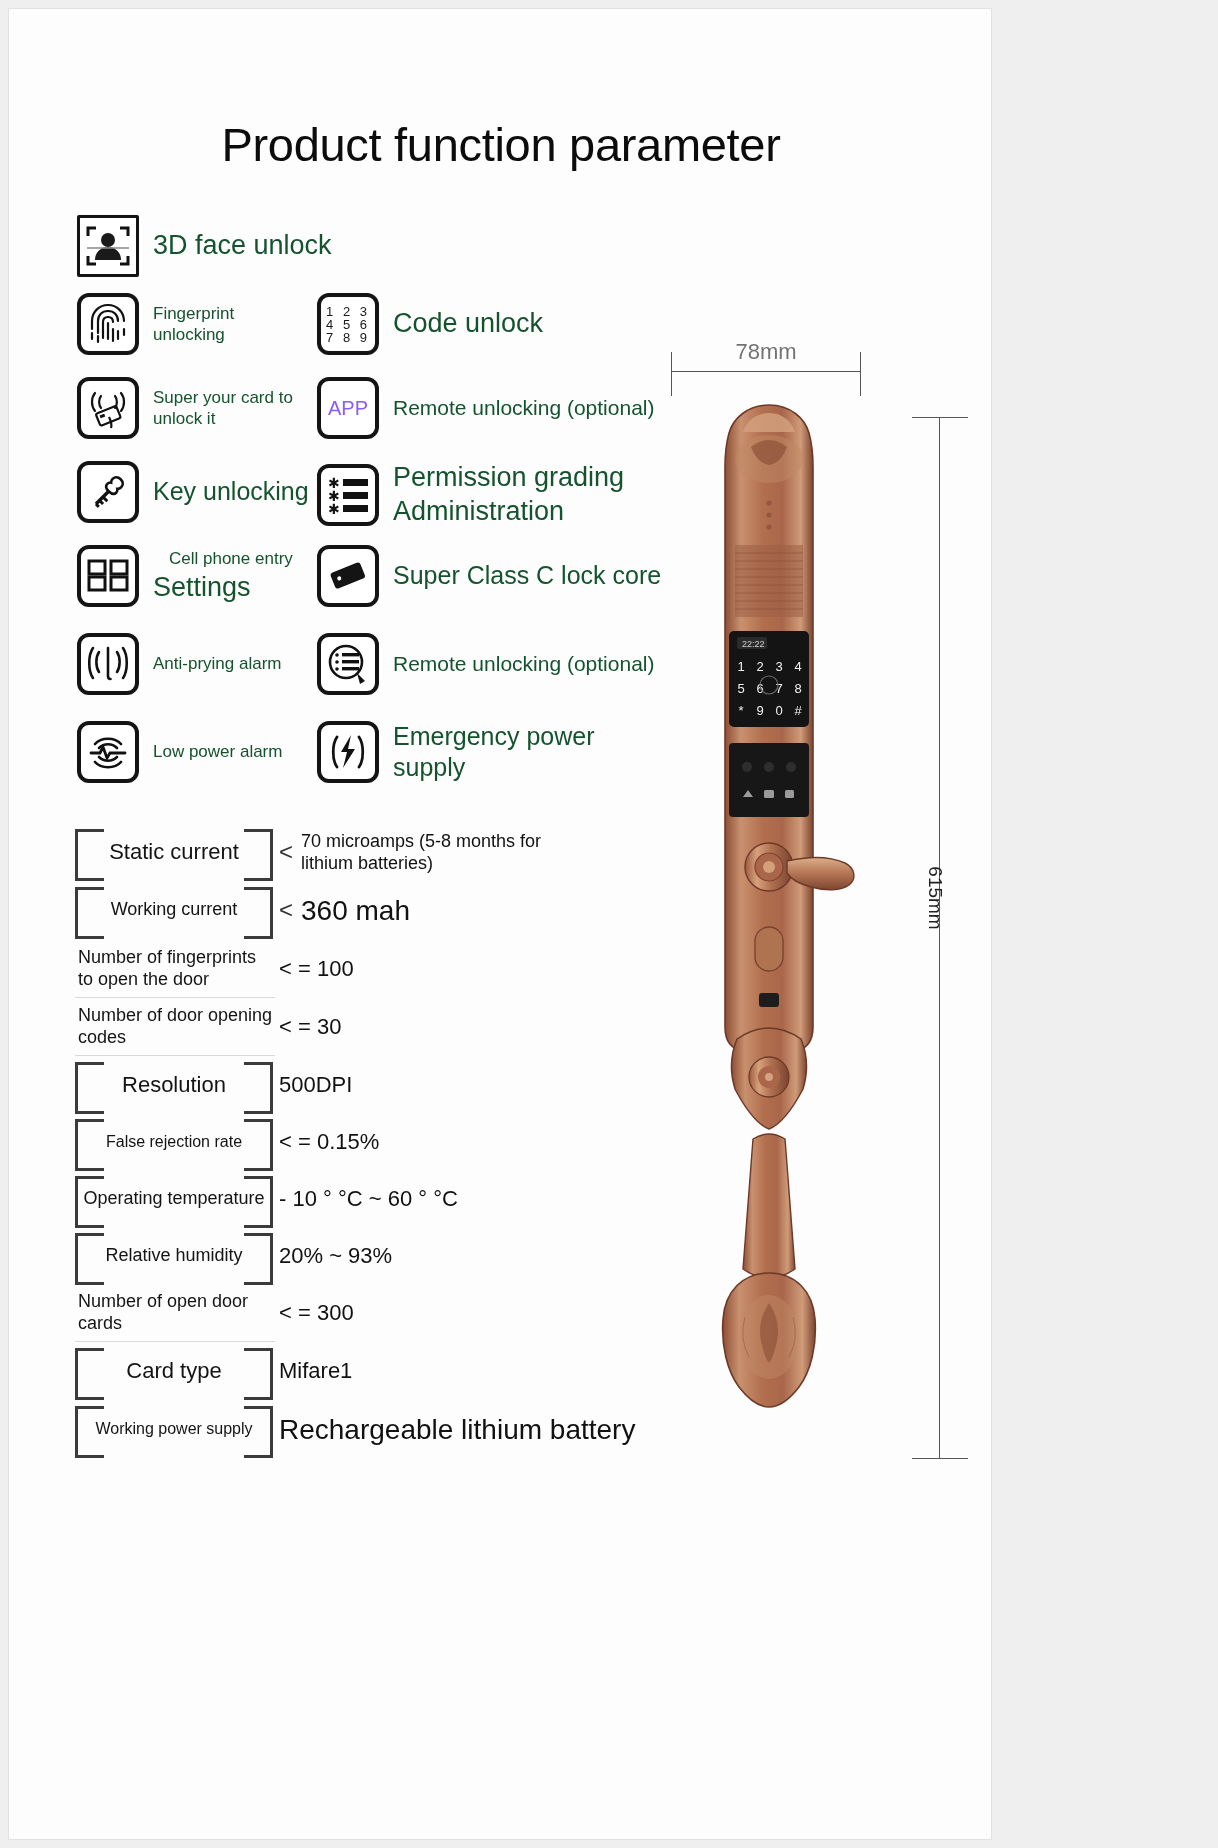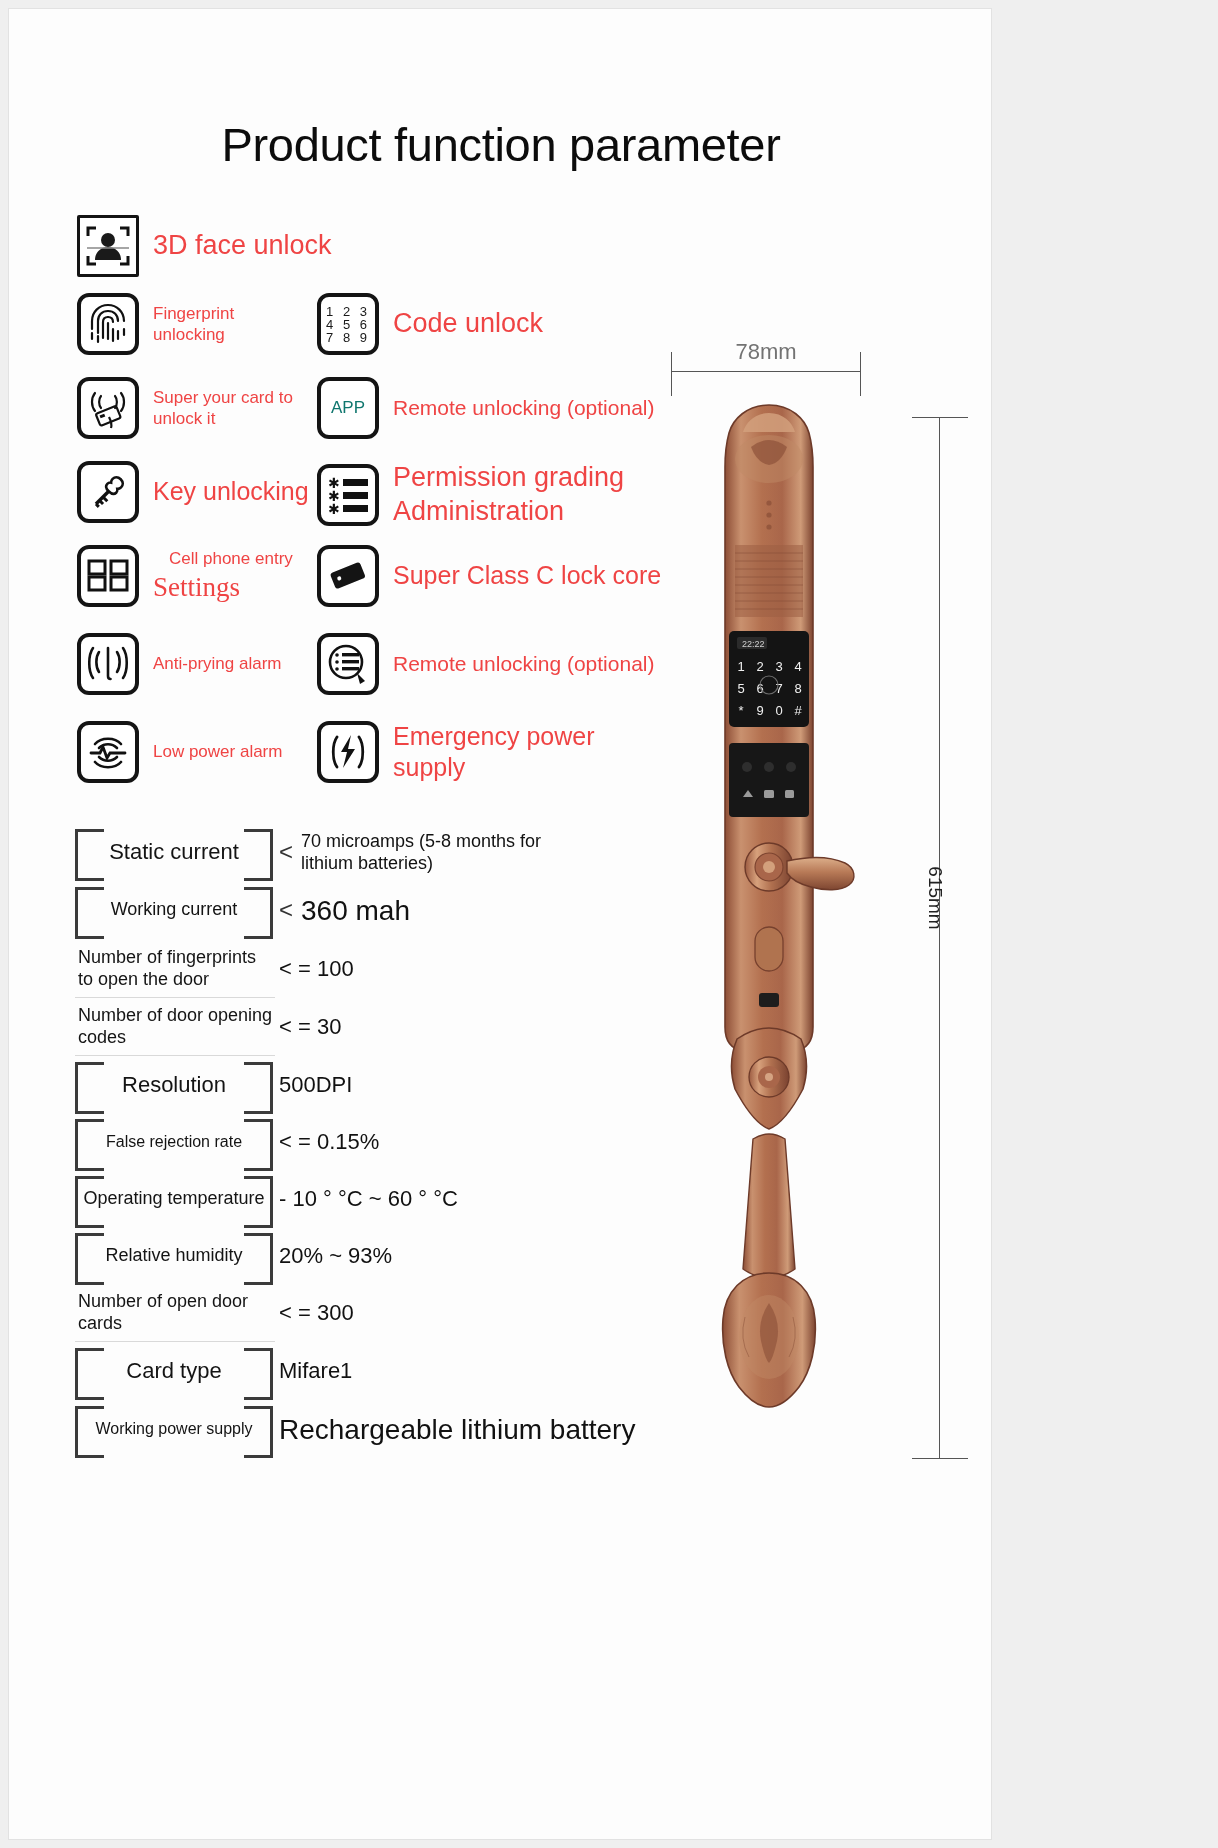--- a/index.html
+++ b/index.html
@@ -29,21 +29,21 @@
   .icon-box {
     width: 62px; height: 62px; flex: 0 0 62px;
     border: 4px solid #141414; border-radius: 12px;
     background: #fff;
     position: relative;
     display: flex; align-items: center; justify-content: center;
     overflow: hidden;
   }
   .icon-box.sharp { border-radius: 2px; border-width: 3px; }
   .icon-box svg { display: block; }
-  .feat-label { margin-left: 14px; color: #ef4444; line-height: 1.25; }
+  .feat-label { margin-left: 14px; color: #14532d; line-height: 1.25; }
   .lbl-lg { font-size: 25px; }
   .lbl-md { font-size: 21px; }
   .lbl-sm { font-size: 17px; }
   .lbl-xl { font-size: 27px; }
 
   
   .specs { position: absolute; left: 57px; top: 818px; width: 620px; }
   .spec-row { position: relative; height: 58px; margin-bottom: 0px; }
   .spec-key {
     position: absolute; left: 9px; top: 0;
@@ -192,21 +192,21 @@
           <g fill="none" stroke="#111" stroke-width="3">
             <rect x="4" y="3" width="16" height="13"></rect>
             <rect x="4" y="19" width="16" height="13"></rect>
             <rect x="26" y="3" width="16" height="13"></rect>
             <rect x="26" y="19" width="16" height="13"></rect>
           </g>
         </svg>
       </div>
       <div style="margin-left:14px;">
         <div class="feat-label lbl-sm" style="margin-left:16px;">Cell phone entry</div>
-        <div class="feat-label lbl-xl" style="margin-left:0; margin-top:2px;font-family:Liberation Serif, serif;">Settings</div>
+        <div class="feat-label lbl-xl" style="margin-left:0; margin-top:2px;">Settings</div>
       </div>
     </div>
 
     <div class="feat-row" style="left:68px; top:428px;">
       <div class="icon-box">
         <svg width="48" height="44" viewBox="0 0 48 44">
           <g fill="none" stroke="#111" stroke-width="2.6" stroke-linecap="round">
             <path d="M24 6v28c0 2 1 3 2.5 3"></path>
             <path d="M15 10c-3.5 5-3.5 15 0 20"></path>
             <path d="M9 6c-5 7-5 23 0 30"></path>
@@ -240,21 +240,21 @@
           <div><span>1</span> <span>2</span> <span>3</span></div>
           <div><span>4</span> <span>5</span> <span>6</span></div>
           <div><span>7</span> <span>8</span> <span>9</span></div>
         </div>
       </div>
       <div class="feat-label lbl-xl">Code unlock</div>
     </div>
 
     <div class="feat-row" style="left:308px; top:172px;">
       <div class="icon-box" style="border-color:#141414;">
-        <span style="font-size:17px; color:#0f766e;">APP</span>
+        <span style="font-size:20px; color:#8b5cf6;">APP</span>
         <span style="position:absolute; right:-4px; top:12px; width:10px; height:36px; background:#fff;"></span>
       </div>
       <div class="feat-label lbl-md">Remote unlocking (optional)</div>
     </div>
 
     <div class="feat-row" style="left:308px; top:256px;">
       <div class="icon-box">
         <svg width="44" height="40" viewBox="0 0 44 40">
           <g fill="#111">
             <text x="2" y="13" font-size="14" font-family="'Liberation Sans',sans-serif">✱</text>

